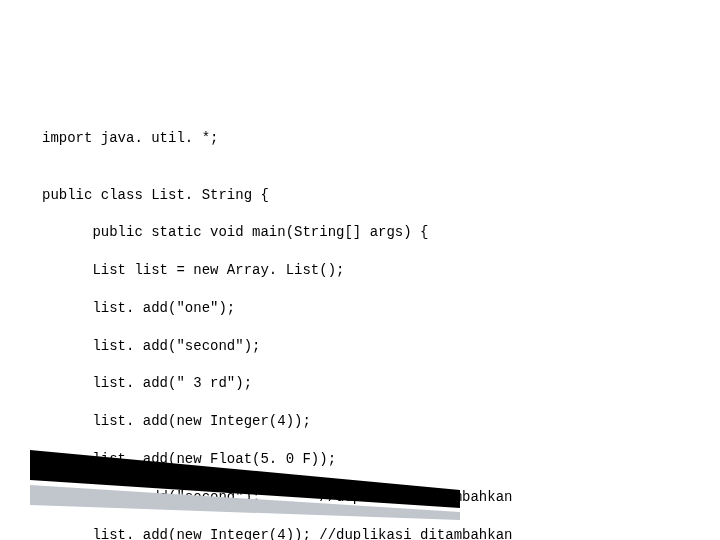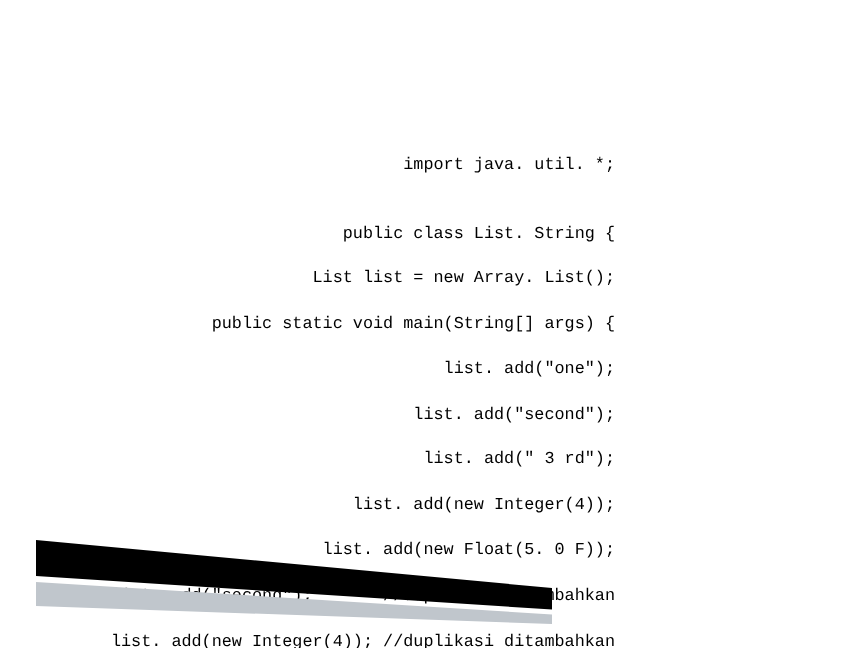--- a/index.html
+++ b/index.html
@@ -16,40 +16,39 @@
     overflow: hidden;
   }
   .code-block {
     position: absolute;
     top: 110px;
     left: 42px;
     white-space: pre;
   }
   .code-line {
     display: block;
-    text-align: right;
   }
   .decor {
     position: absolute;
     left: 30px;
     bottom: 20px;
     width: 430px;
     height: 70px;
     pointer-events: none;
   }
 </style>
 </head>
 <body>
 
 <div class="code-block">
 <span class="code-line">import java. util. *;</span>
 <span class="code-line"></span>
 <span class="code-line">public class List. String {</span>
+<span class="code-line">      public static void main(String[] args) {</span>
 <span class="code-line">      List list = new Array. List();</span>
-<span class="code-line">      public static void main(String[] args) {</span>
 <span class="code-line">      list. add("one");</span>
 <span class="code-line">      list. add("second");</span>
 <span class="code-line">      list. add(" 3 rd");</span>
 <span class="code-line">      list. add(new Integer(4));</span>
 <span class="code-line">      list. add(new Float(5. 0 F));</span>
 <span class="code-line">      list. add("second");       //duplikasi ditambahkan</span>
 <span class="code-line">      list. add(new Integer(4)); //duplikasi ditambahkan</span>
 
 
 

